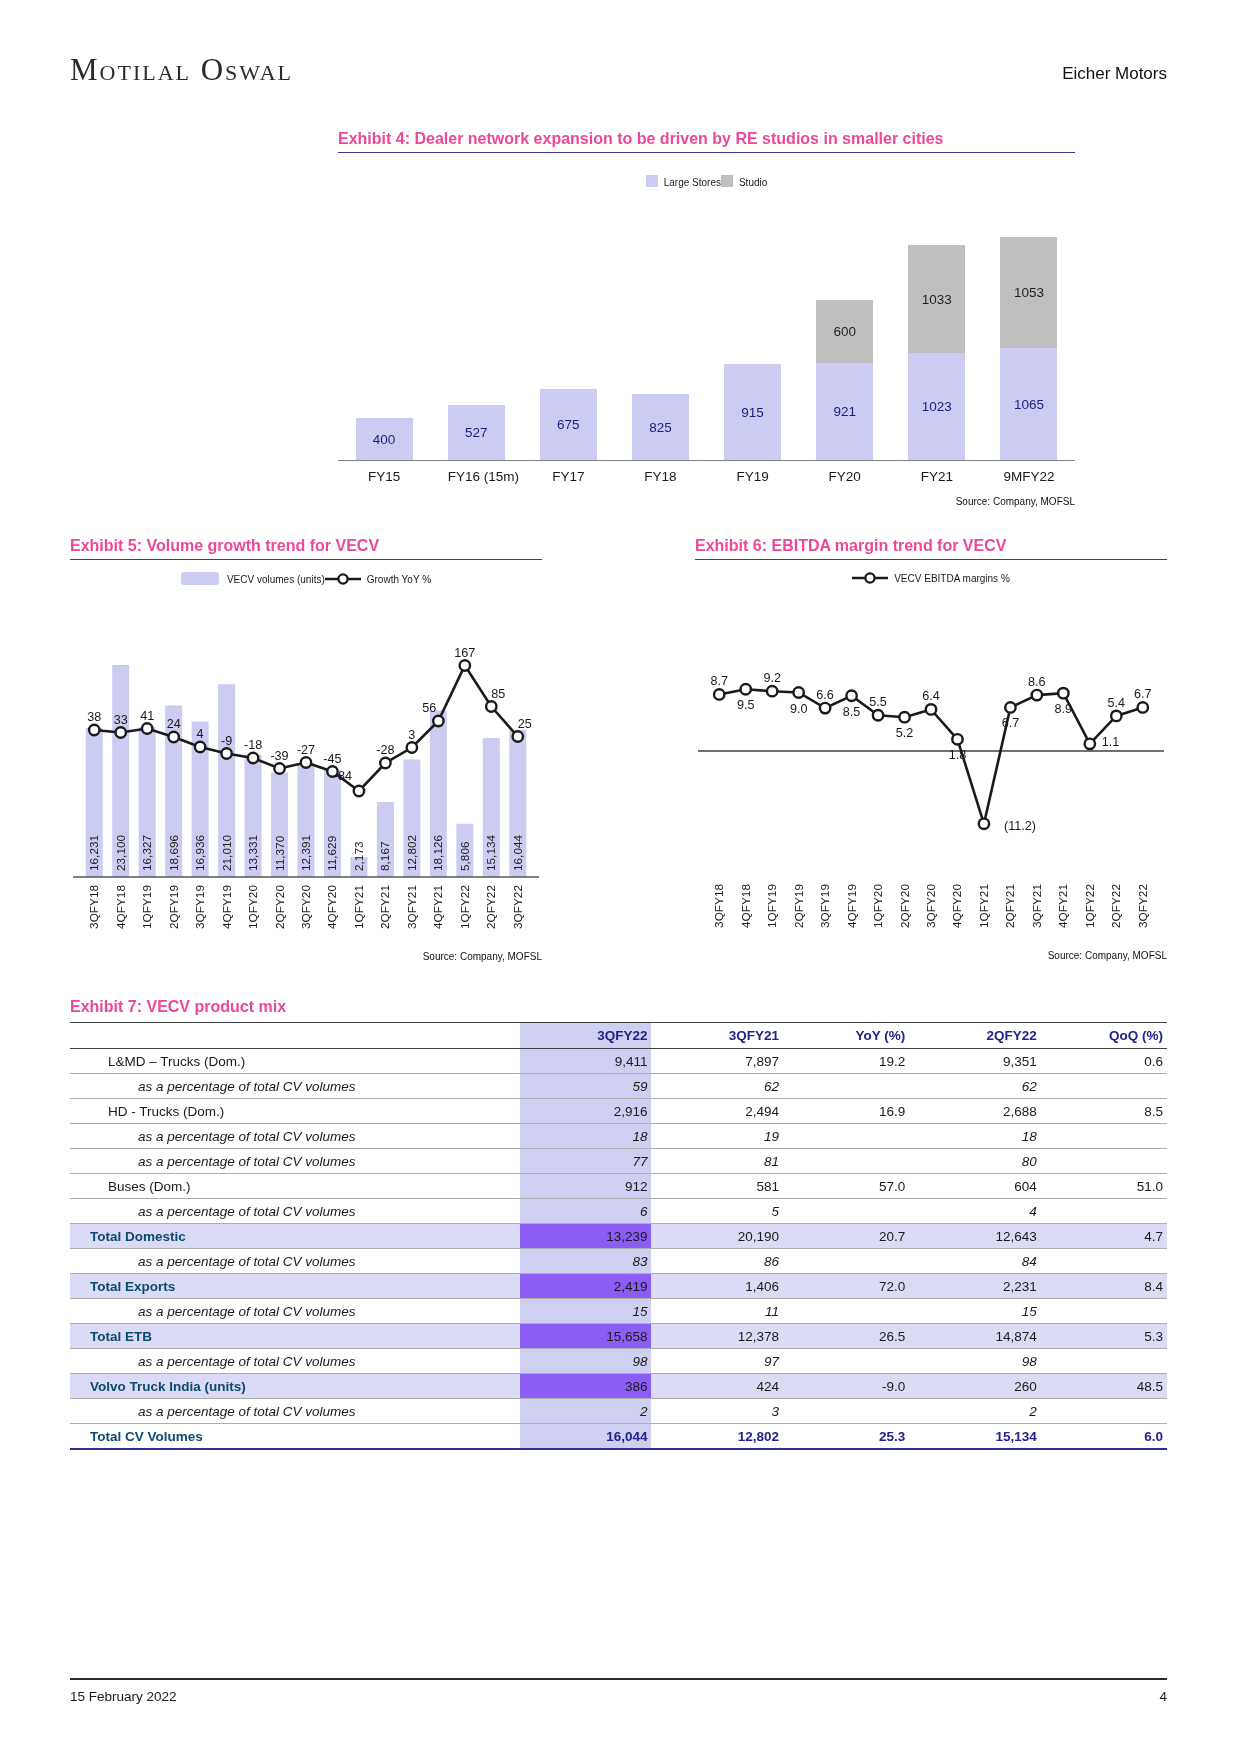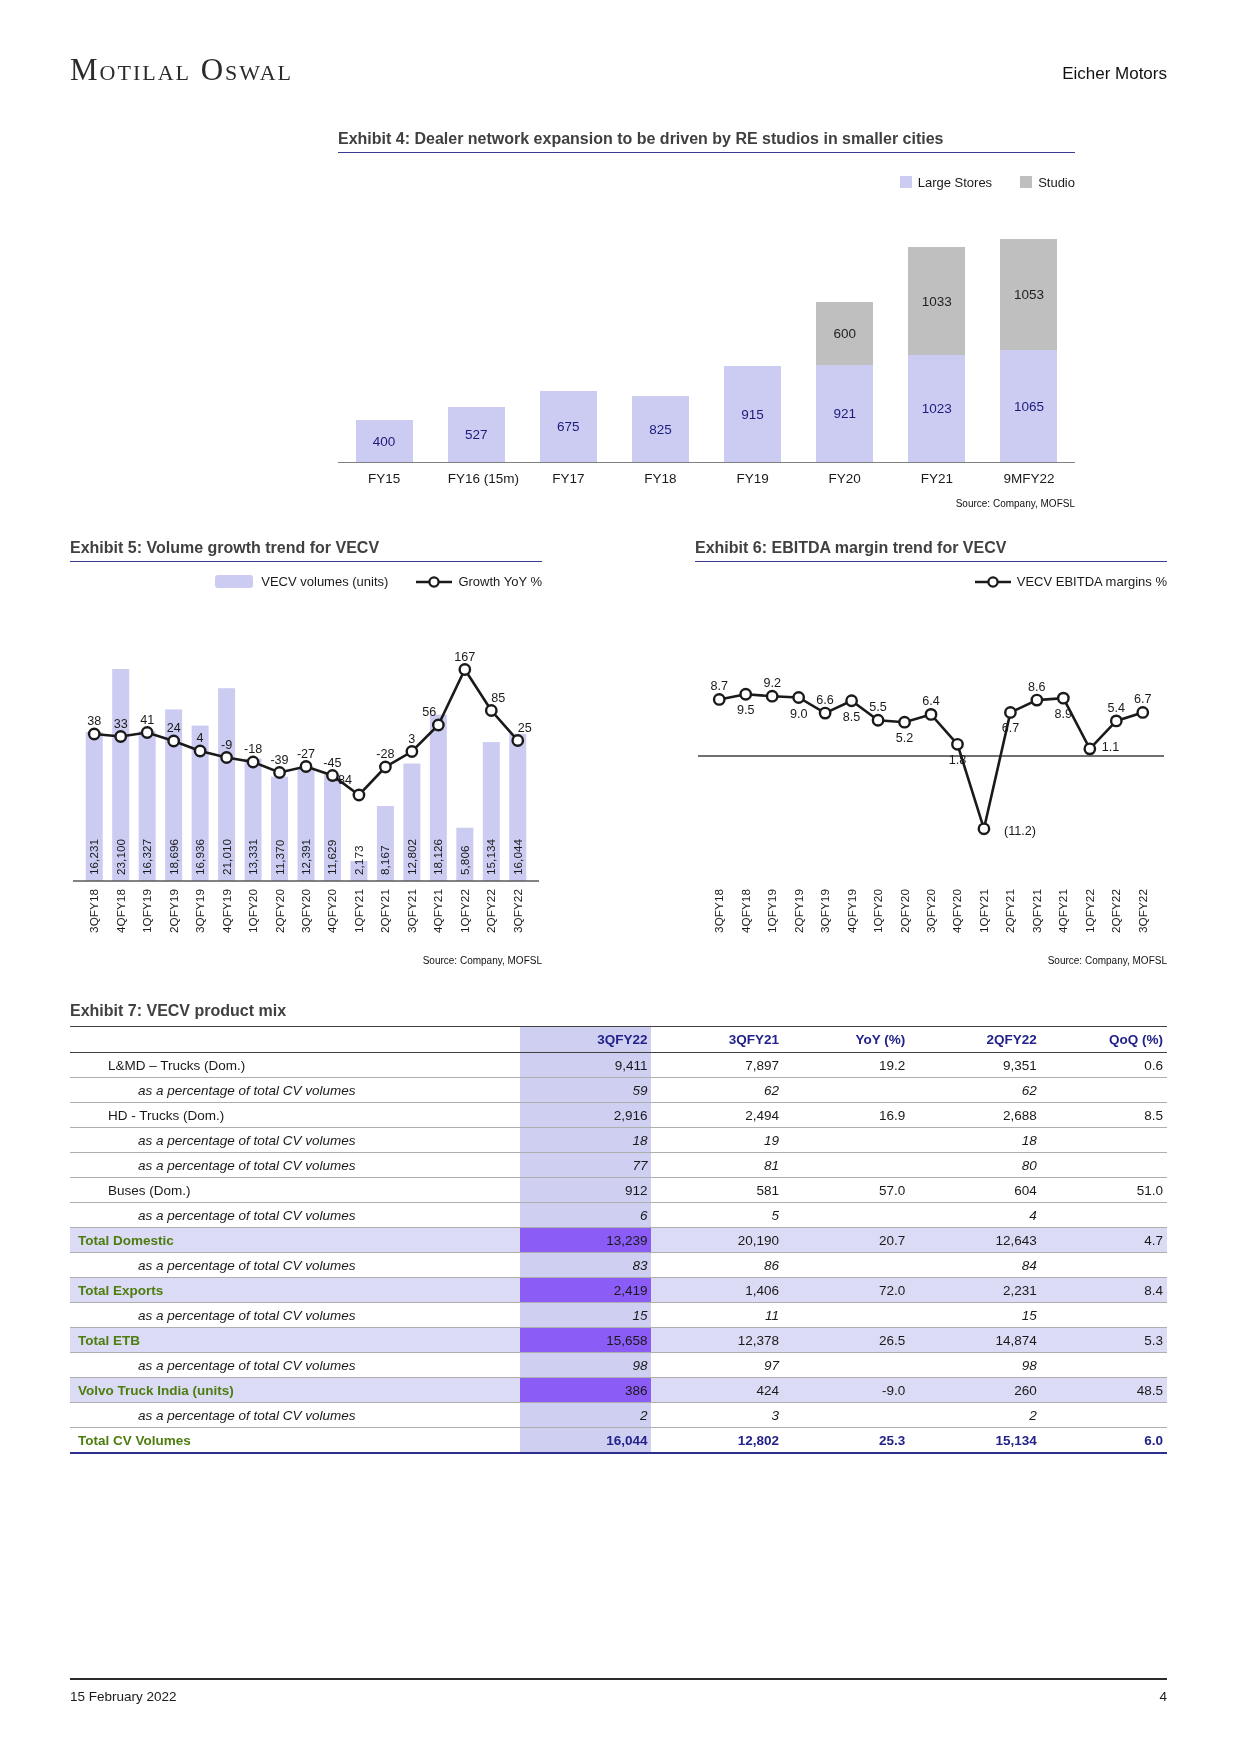--- a/index.html
+++ b/index.html
@@ -3,25 +3,25 @@
 <meta charset="utf-8">
 <style>
   html,body{margin:0;padding:0;background:#fff;}
   body{font-family:"Liberation Sans",sans-serif;color:#1a1a1a;}
   .page{position:relative;width:1241px;height:1755px;background:#fff;overflow:hidden;box-sizing:border-box;padding:52px 74px 0 70px;}
   
   .hdr{display:flex;justify-content:space-between;align-items:flex-end;}
   .brand{font-family:"Liberation Serif",serif;font-variant:small-caps;font-size:31px;letter-spacing:2px;color:#2b2b2b;font-weight:500;}
   .company{font-size:17px;color:#111;padding-bottom:4px;}
   
-  .ex-title{margin:0;font-size:16px;font-weight:bold;color:#404040;border-bottom:1.6px solid #3a3a8f;padding-bottom:4px;}
+  .ex-title{margin:0;font-size:16px;font-weight:bold;color:#ec4899;border-bottom:1.6px solid #3a3a8f;padding-bottom:4px;}
   .source{text-align:right;font-size:10px;color:#111;margin-top:12px;}
   
   .ex4{width:737px;margin:42px auto 0 268px;}
-  .legend{display:flex;justify-content:flex-end;gap:28px;align-items:center;font-size:13px;margin-top:22px;}
+  .legend{display:flex;justify-content:center;align-items:center;font-size:10px;margin-top:22px;}
   .sw{display:inline-block;width:12px;height:12px;margin-right:6px;vertical-align:-1px;}
   .sw.purple{background:#CCCCF2;}
   .sw.gray{background:#BFBFBF;}
   .swbar{display:inline-block;width:38px;height:13px;background:#CCCCF2;border-radius:3px;margin-right:8px;vertical-align:-2px;}
   .legline{margin-right:6px;vertical-align:-2px;}
   .e4plot{display:flex;justify-content:space-around;align-items:flex-end;height:228px;margin-top:44px;}
   .e4col{width:57px;display:flex;flex-direction:column;justify-content:center;}
   .e4seg{display:flex;align-items:center;justify-content:center;font-size:13.5px;}
   .e4seg.purple{background:#CCCCF2;color:#1c1c7e;}
   .e4seg.gray{background:#BFBFBF;color:#1f1f1f;}
@@ -40,21 +40,21 @@
   table.mix th{color:#22228A;font-weight:bold;text-align:right;padding:5px 4px;border-top:1.6px solid #404040;border-bottom:1.5px solid #404040;}
   table.mix th:first-child{text-align:left;}
   table.mix td{padding:4.5px 4px;text-align:right;border-bottom:1px solid #aeaeae;}
   table.mix td.lab{text-align:left;}
   tr.item td.lab{padding-left:38px;}
   tr.pct td.lab{padding-left:68px;font-style:italic;}
   tr.pct td{font-style:italic;}
   td.hl,th.hl{background:#CFCFF2;}
   tr.total td{background:#DBDBF5;}
   tr.total td.hl{background:#8b5cf6;}
-  tr.total td.lab,tr.grand td.lab{font-weight:bold;color:#4d7c0f;padding-left:8px;}
+  tr.total td.lab,tr.grand td.lab{font-weight:bold;color:#0c4a6e;padding-left:20px;}
   tr.grand td{font-weight:bold;color:#22228A;border-bottom:2.2px solid #2e2e8c;}
   
   .footer{position:absolute;left:70px;right:74px;top:1678px;border-top:2.4px solid #2b2b2b;display:flex;justify-content:space-between;font-size:13.5px;padding-top:9px;}
 </style>
 </head>
 <body>
 
 <div class="page">
 
   <div class="hdr">

